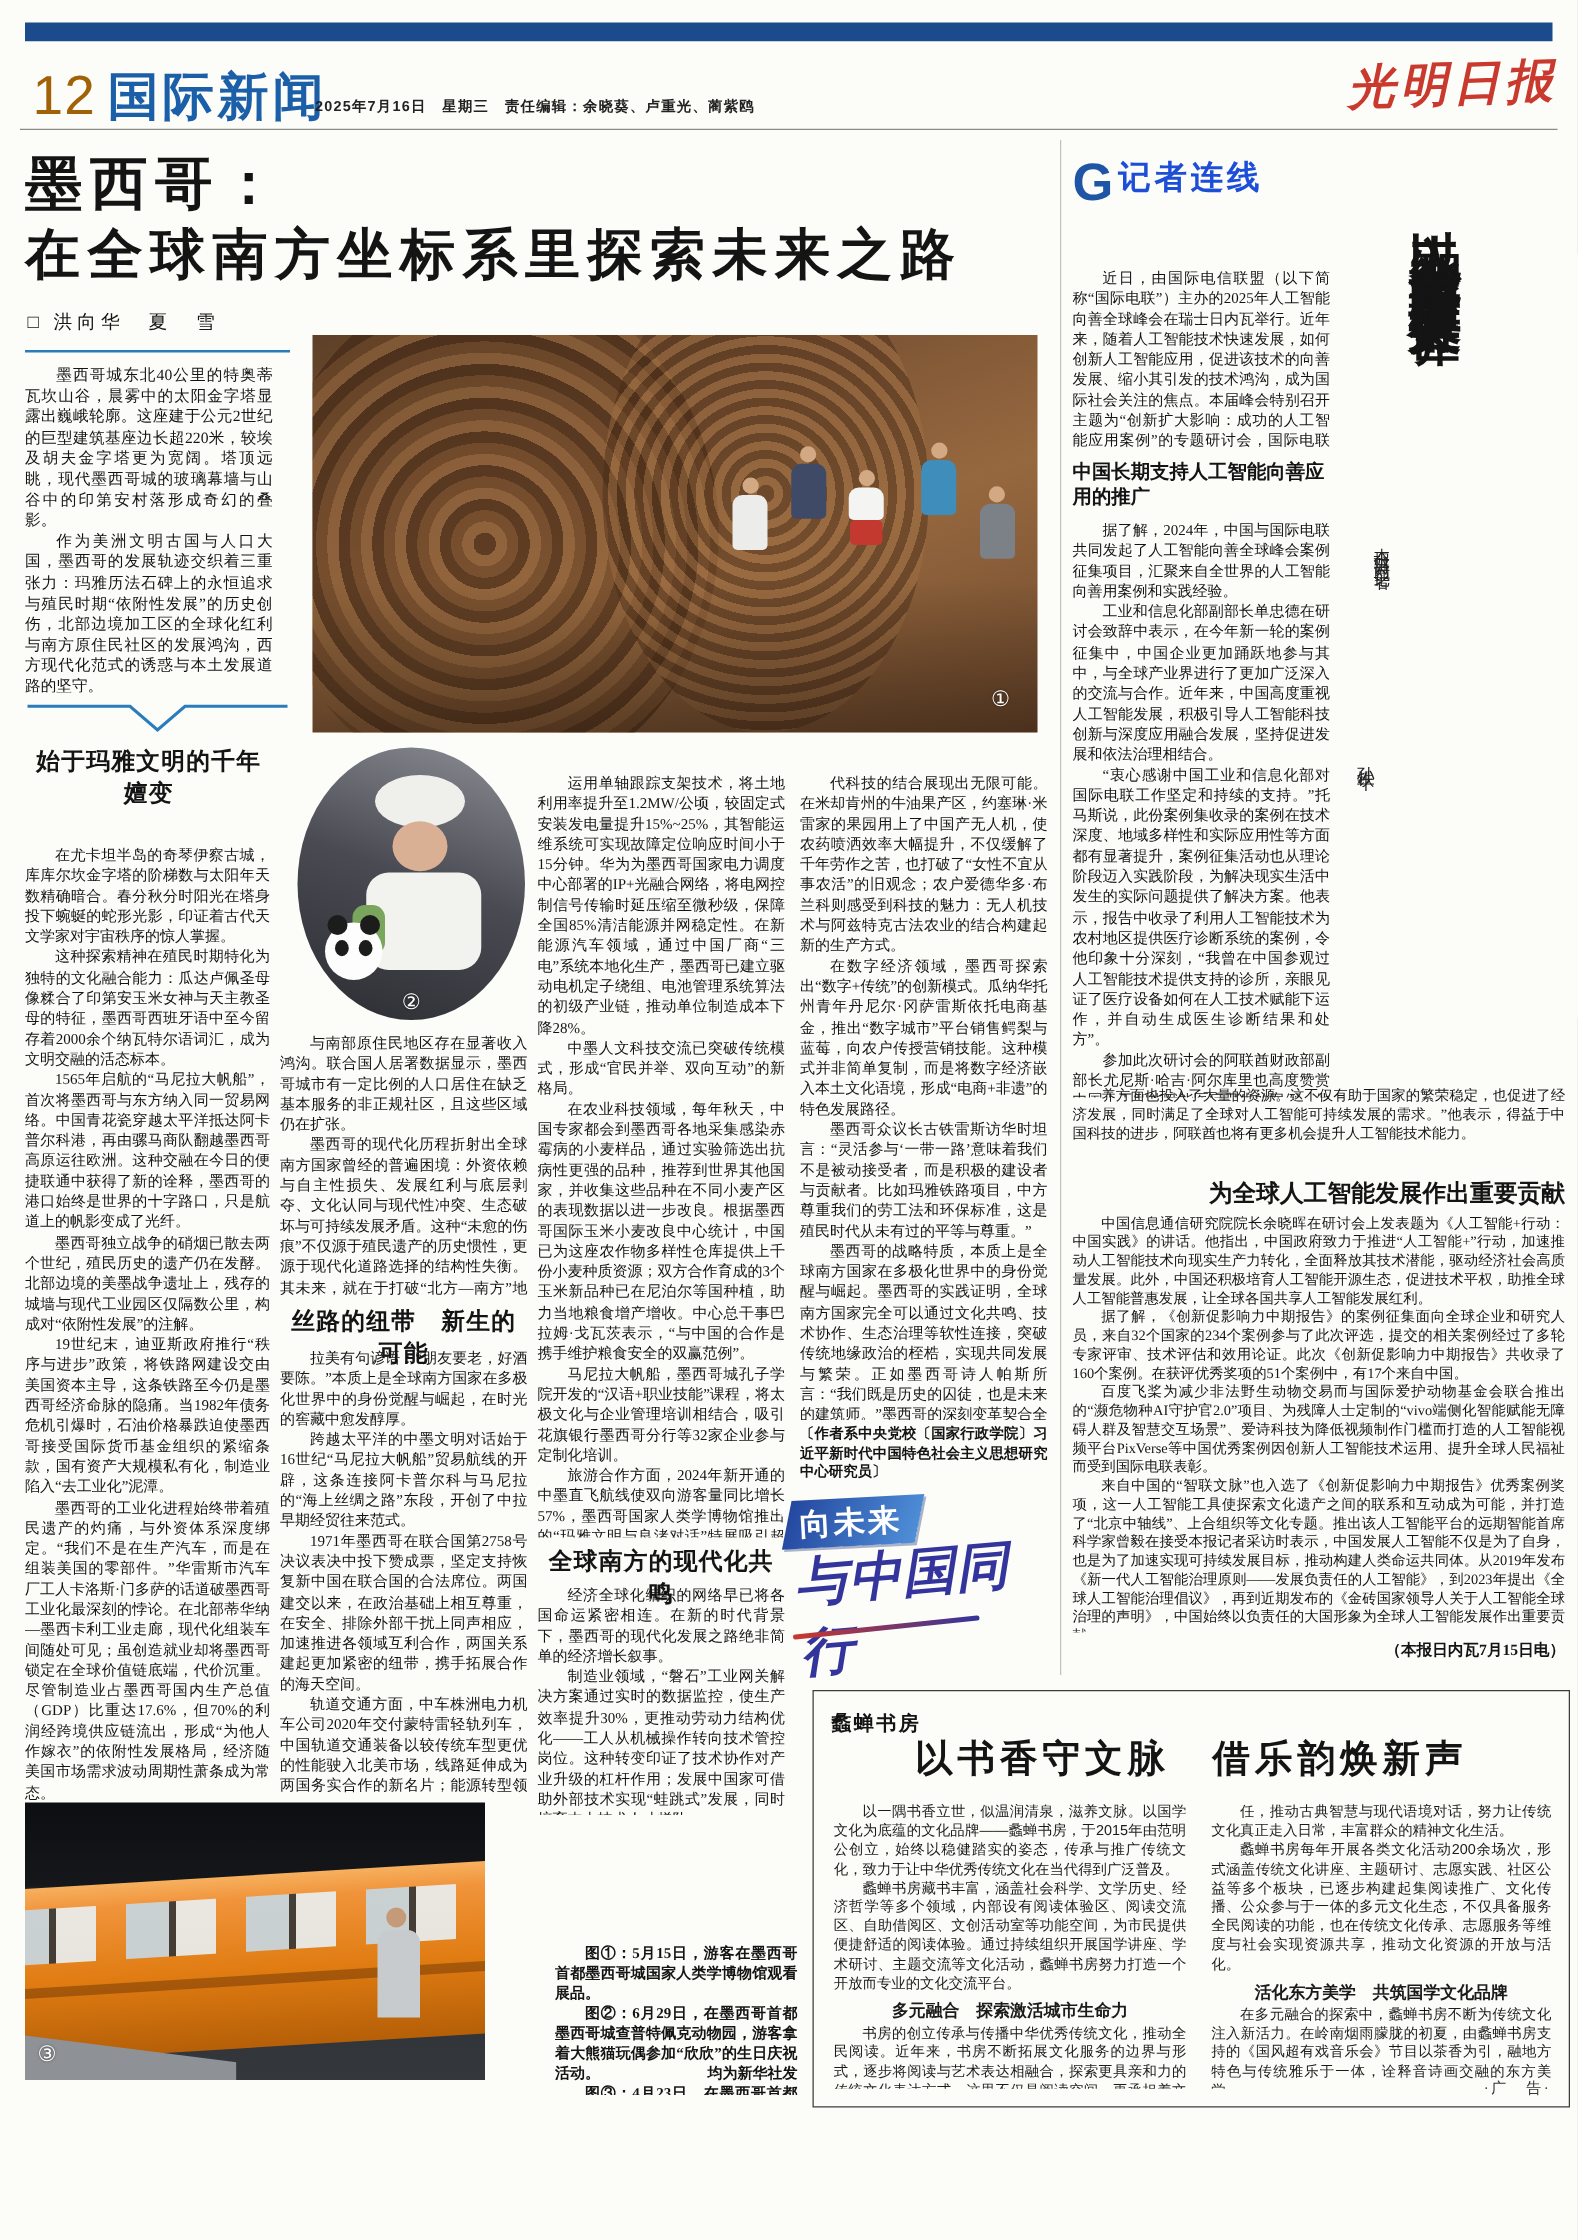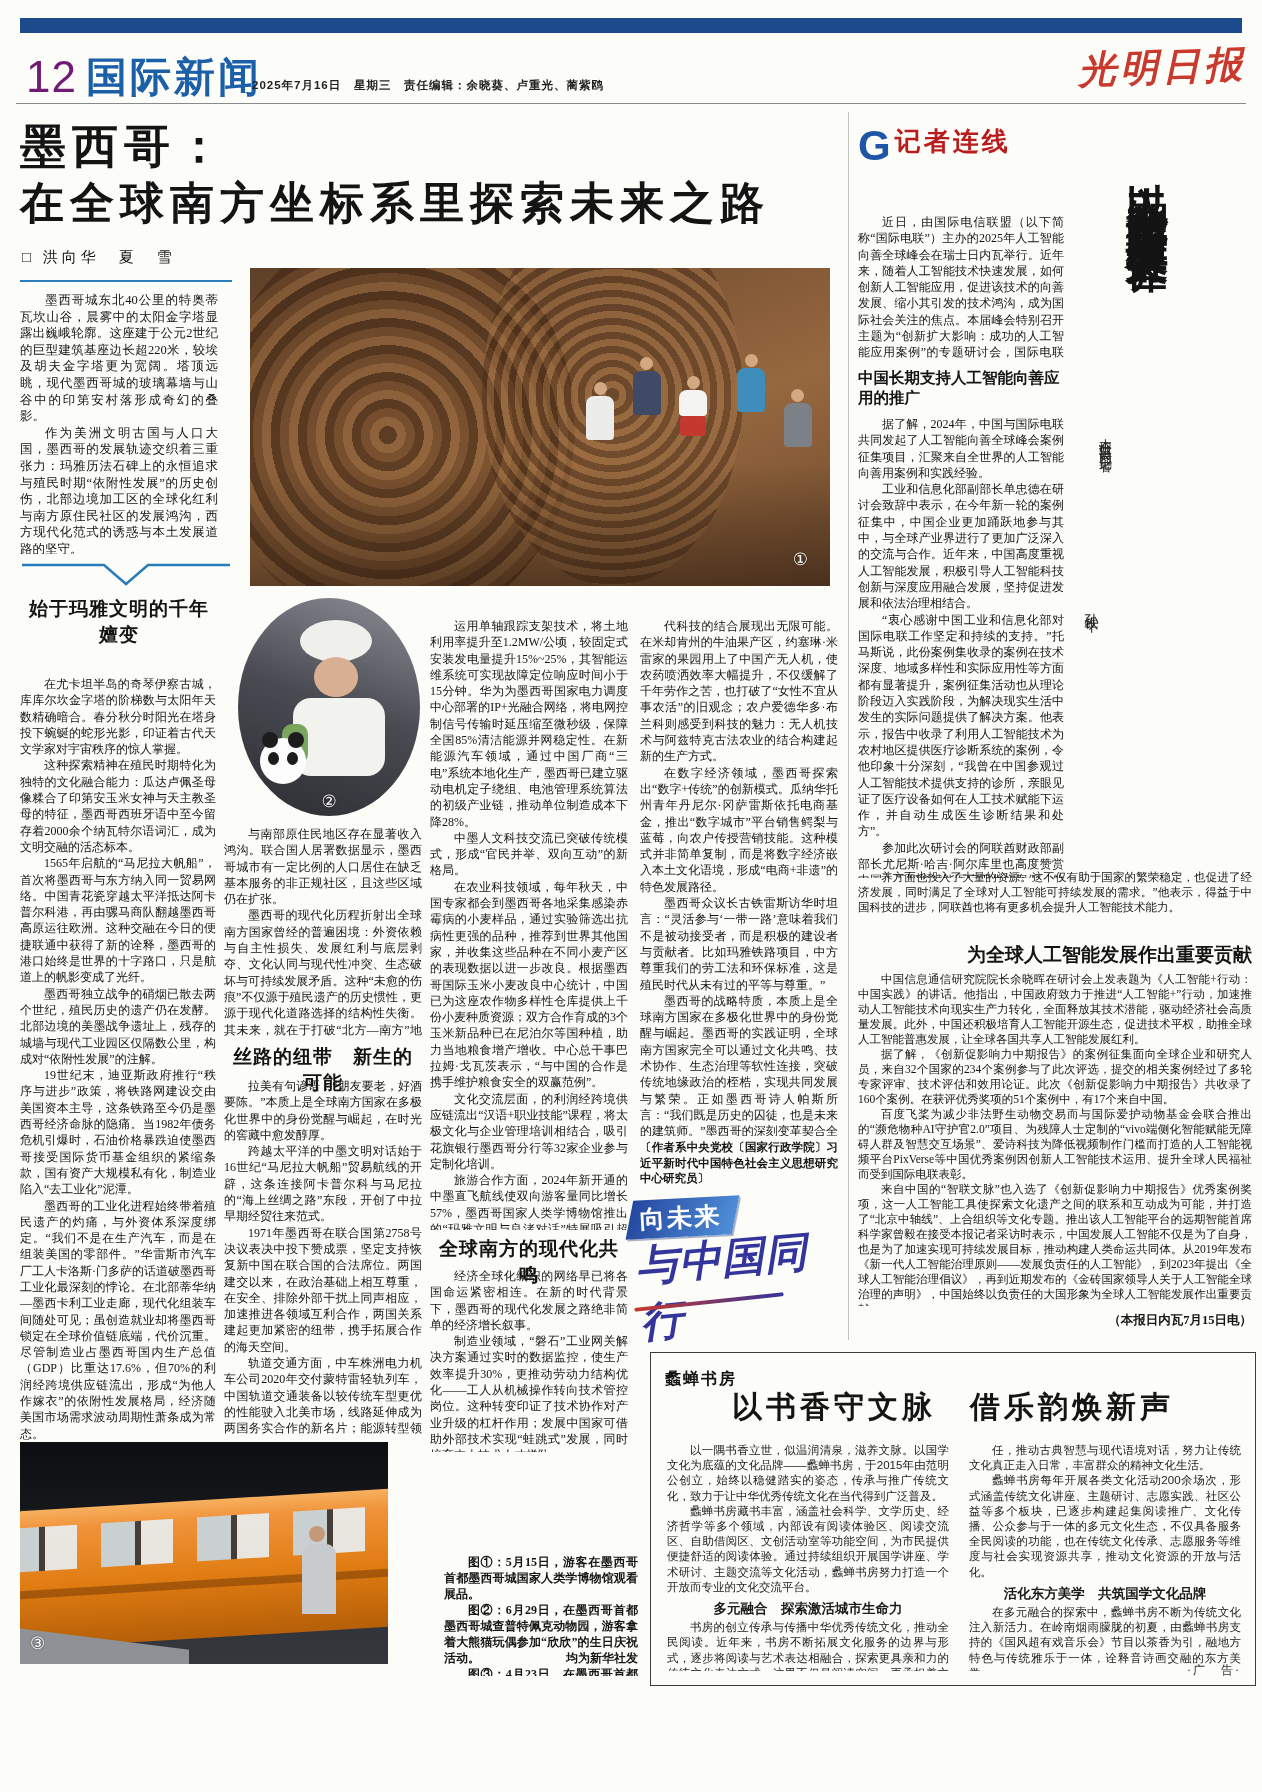--- a/index.html
+++ b/index.html
@@ -5,21 +5,21 @@
   html,body { margin:0; padding:0; background:#e8e8e4; }
   .page {
     position:relative; width:1262px; height:1792px; margin:0 auto;
     background:#fcfcf9; overflow:hidden;
     font-family:"Liberation Serif","DejaVu Serif",serif; color:#141414;
   }
   .abs { position:absolute; }
 
   
   .topbar { background:#1b4b8c; }
-  .pageno { font-family:"Liberation Sans","DejaVu Sans",sans-serif; font-size:44px; color:#701a75; letter-spacing:1px; }
+  .pageno { font-family:"Liberation Sans","DejaVu Sans",sans-serif; font-size:44px; color:#a16207; letter-spacing:1px; }
   .section-name { font-family:"Liberation Sans","DejaVu Sans",sans-serif; font-weight:bold; font-size:41px; color:#1a5fa8; letter-spacing:3px; }
   .dateline { font-family:"Liberation Sans","DejaVu Sans",sans-serif; font-weight:bold; font-size:11.5px; color:#222; letter-spacing:1px; }
   .paper-logo { font-family:"Liberation Serif","DejaVu Serif",serif; font-style:italic; font-weight:bold; font-size:38px; color:#c9392d; transform:rotate(-2deg); letter-spacing:4px; }
   .head-rule { border-top:1.5px solid #8a8a8a; }
 
   
   .hl { font-weight:bold; letter-spacing:6px; line-height:1.1; }
   .hl1 { font-size:46px; }
   .hl2 { font-size:44px; }
   .byline { font-size:15px; letter-spacing:4px; }
@@ -61,21 +61,21 @@
   .train-windows { position:absolute; left:0; top:12%; width:100%; height:32%;
     background:repeating-linear-gradient(90deg, rgba(200,212,218,.95) 0 34px, rgba(40,48,55,.85) 34px 40px, rgba(233,240,243,.9) 40px 72px, rgba(224,124,18,0) 72px 96px); }
   .train-stripe { position:absolute; left:0; top:58%; width:100%; height:6%; background:rgba(120,60,6,.55); }
   .platform { position:absolute; left:0; bottom:0; width:46%; height:16%; background:#8e9296; clip-path:polygon(0 0, 100% 60%, 100% 100%, 0 100%); }
   .passenger-head { position:absolute; right:17%; top:38%; width:16px; height:16px; border-radius:50%; background:#c59a78; }
   .passenger-body { position:absolute; right:14%; top:46%; width:34px; height:70px; border-radius:10px 10px 0 0; background:#c8cbce; }
 
   
   .v-rule { border-left:1px solid #c2c2be; }
   .kicker-g { font-family:"Liberation Sans","DejaVu Sans",sans-serif; font-weight:bold; font-size:42px; color:#1f55a5; line-height:40px; }
-  .kicker-text { font-family:"Liberation Sans","DejaVu Sans",sans-serif; font-weight:bold; font-size:26px; color:#b91c1c; letter-spacing:3px; }
+  .kicker-text { font-family:"Liberation Sans","DejaVu Sans",sans-serif; font-weight:bold; font-size:26px; color:#1d4ed8; letter-spacing:3px; }
   .r-subhead { font-family:"Liberation Sans","DejaVu Sans",sans-serif; font-weight:bold; font-size:15.5px; line-height:20px; overflow:hidden; }
   .r-subhead2 { font-family:"Liberation Sans","DejaVu Sans",sans-serif; font-weight:bold; font-size:19px; text-align:center; overflow:hidden; }
   .wide-col { font-size:11.5px; line-height:15px; text-align:justify; overflow:hidden; }
   .wide-col .para { margin:0; text-indent:2em; }
   .sign-off { font-size:12.5px; font-weight:bold; text-align:right; }
   .vert { writing-mode:vertical-rl; text-orientation:upright; }
   .vert-headline { font-weight:bold; font-size:42px; letter-spacing:5px; line-height:1; }
   .vert-byline { font-size:13px; letter-spacing:3px; color:#222; }
 
   
@@ -191,21 +191,21 @@
       <p class="para">拉美有句谚语：“朋友要老，好酒要陈。”本质上是全球南方国家在多极化世界中的身份觉醒与崛起，在时光的窖藏中愈发醇厚。</p>
       <p class="para">跨越太平洋的中墨文明对话始于16世纪“马尼拉大帆船”贸易航线的开辟，这条连接阿卡普尔科与马尼拉的“海上丝绸之路”东段，开创了中拉早期经贸往来范式。</p>
       <p class="para">1971年墨西哥在联合国第2758号决议表决中投下赞成票，坚定支持恢复新中国在联合国的合法席位。两国建交以来，在政治基础上相互尊重，在安全、排除外部干扰上同声相应，加速推进各领域互利合作，两国关系建起更加紧密的纽带，携手拓展合作的海天空间。</p>
       <p class="para">轨道交通方面，中车株洲电力机车公司2020年交付蒙特雷轻轨列车，中国轨道交通装备以较传统车型更优的性能驶入北美市场，线路延伸成为两国务实合作的新名片；能源转型领域，中国能建承建的索诺拉州光伏电站一期工程（300MW）</p>
     </div>
 
   <div class="abs body-col" style="left:430px; top:618px; width:198px; height:612px;">
       <p class="para">运用单轴跟踪支架技术，将土地利用率提升至1.2MW/公顷，较固定式安装发电量提升15%~25%，其智能运维系统可实现故障定位响应时间小于15分钟。华为为墨西哥国家电力调度中心部署的IP+光融合网络，将电网控制信号传输时延压缩至微秒级，保障全国85%清洁能源并网稳定性。在新能源汽车领域，通过中国厂商“三电”系统本地化生产，墨西哥已建立驱动电机定子绕组、电池管理系统算法的初级产业链，推动单位制造成本下降28%。</p>
       <p class="para">中墨人文科技交流已突破传统模式，形成“官民并举、双向互动”的新格局。</p>
       <p class="para">在农业科技领域，每年秋天，中国专家都会到墨西哥各地采集感染赤霉病的小麦样品，通过实验筛选出抗病性更强的品种，推荐到世界其他国家，并收集这些品种在不同小麦产区的表现数据以进一步改良。根据墨西哥国际玉米小麦改良中心统计，中国已为这座农作物多样性仓库提供上千份小麦种质资源；双方合作育成的3个玉米新品种已在尼泊尔等国种植，助力当地粮食增产增收。中心总干事巴拉姆·戈瓦茨表示，“与中国的合作是携手维护粮食安全的双赢范例”。</p>
-      <p class="para">文化交流层面，的利润经跨境供应链流出“汉语+职业技能”课程，将太极文化与企业管理培训相结合，吸引花旗银行墨西哥分行等32家企业参与定制化培训。</p>
+      <p class="para">马尼拉大帆船，墨西哥城孔子学院开发的“汉语+职业技能”课程，将太极文化与企业管理培训相结合，吸引花旗银行墨西哥分行等32家企业参与定制化培训。</p>
       <p class="para">旅游合作方面，2024年新开通的中墨直飞航线使双向游客量同比增长57%，墨西哥国家人类学博物馆推出的“玛雅文明与良渚对话”特展吸引超50万观众领略两大古文明的时空共鸣。这种深层次的人文互联，印证了“国之交在于民相亲”的朴素真理。</p>
     </div>
   <div class="abs sec-head" style="left:430px; top:1236px; width:198px;">全球南方的现代化共鸣</div>
   <div class="abs body-col" style="left:430px; top:1268px; width:198px; height:184px;">
       <p class="para">经济全球化编织的网络早已将各国命运紧密相连。在新的时代背景下，墨西哥的现代化发展之路绝非简单的经济增长叙事。</p>
       <p class="para">制造业领域，“磐石”工业网关解决方案通过实时的数据监控，使生产效率提升30%，更推动劳动力结构优化——工人从机械操作转向技术管控岗位。这种转变印证了技术协作对产业升级的杠杆作用；发展中国家可借助外部技术实现“蛙跳式”发展，同时培育本土技术人才梯队。</p>
     </div>
 
   <div class="abs body-col" style="left:640px; top:618px; width:198px; height:518px;">
       <p class="para">代科技的结合展现出无限可能。在米却肯州的牛油果产区，约塞琳·米雷家的果园用上了中国产无人机，使农药喷洒效率大幅提升，不仅缓解了千年劳作之苦，也打破了“女性不宜从事农活”的旧观念；农户爱德华多·布兰科则感受到科技的魅力：无人机技术与阿兹特克古法农业的结合构建起新的生产方式。</p>

